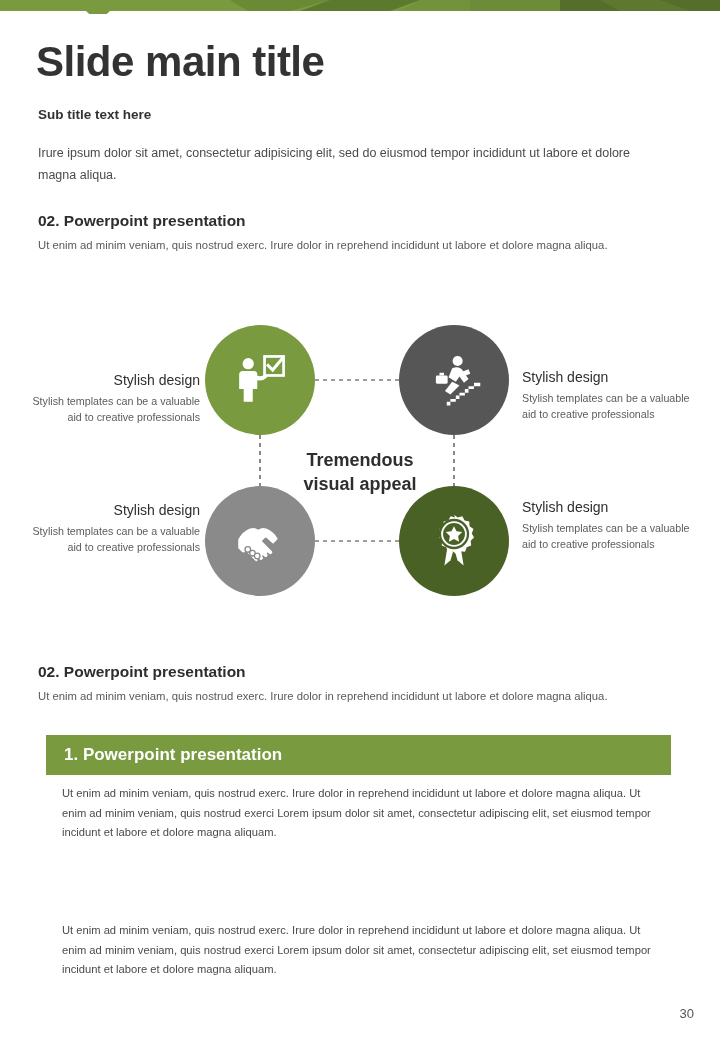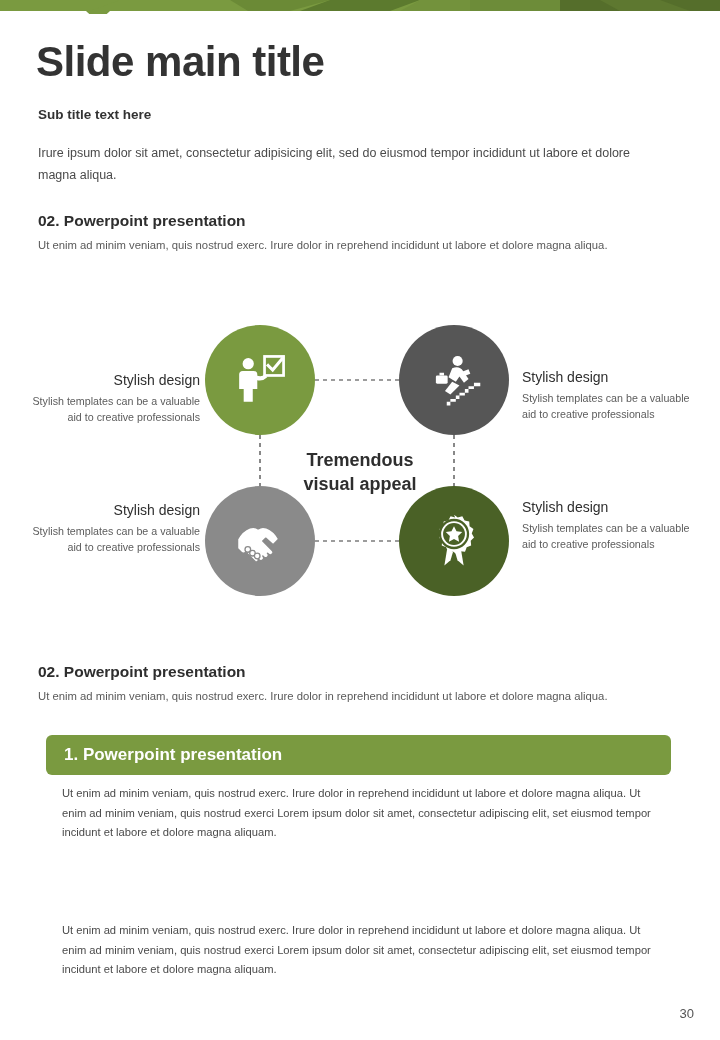--- a/index.html
+++ b/index.html
@@ -157,21 +157,21 @@
     height: 40px;
     display: flex;
     align-items: center;
   }
   .bar .bar-label {
     margin-left: 18px;
     font-size: 17px;
     font-weight: bold;
     color: #ffffff;
   }
-  .bar-1 { top: 735px; background: #7a9a40; border-radius: 6px; }
+  .bar-1 { top: 735px; background: #7a9a40; }
   .bar-2 { top: 862px; background: #4f4f4f; }
 
   .bar-body {
     position: absolute;
     left: 62px;
     width: 590px;
     font-size: 11.2px;
     line-height: 1.75;
     color: #4a4a4a;
   }

